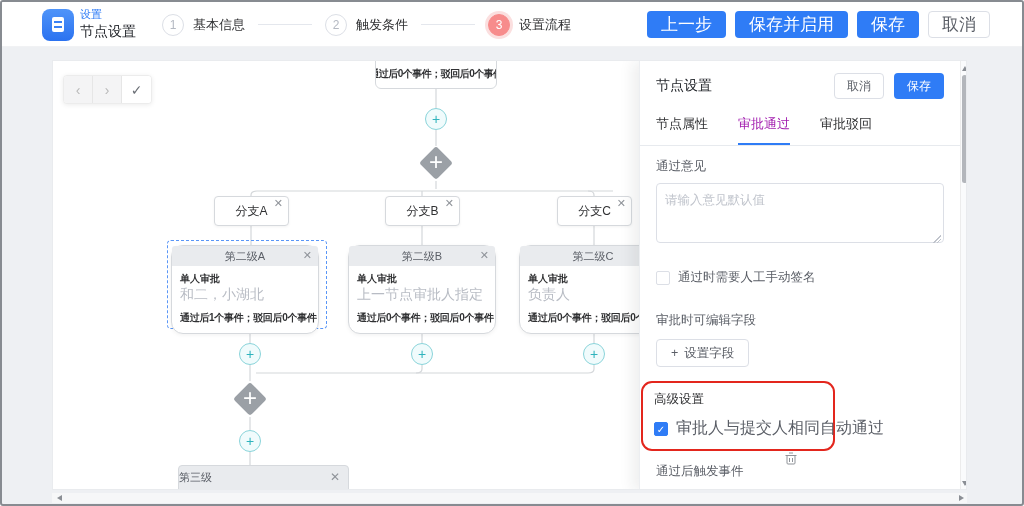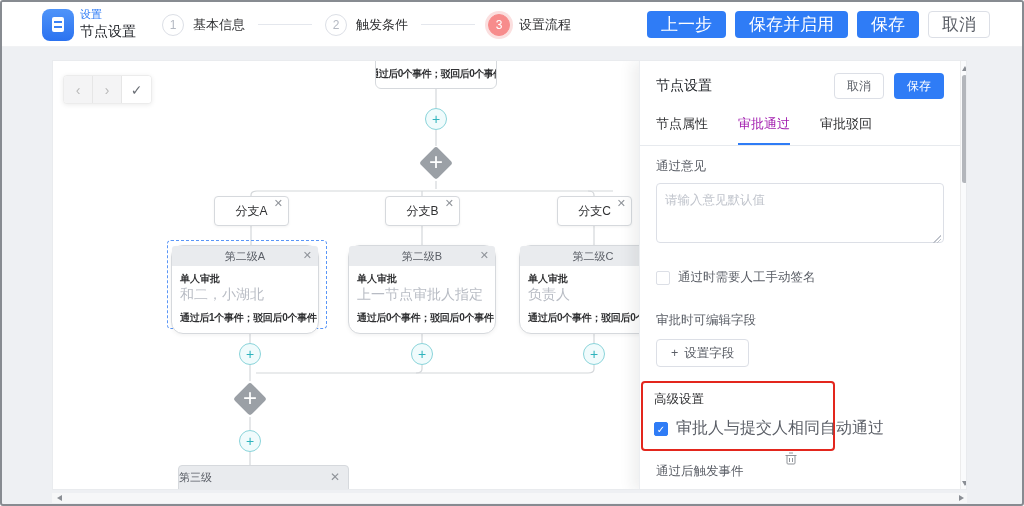--- a/index.html
+++ b/index.html
@@ -98,21 +98,21 @@
   .check-row { display:flex; align-items:center; margin:22px 16px 0; }
   .checkbox { width:14px; height:14px; border:1px solid #dcdfe6; border-radius:2px; background:#fff; flex:none; }
   .checkbox.checked { background:#2f7cf6; border-color:#2f7cf6; position:relative; }
   .checkbox.checked::after { content:"✓"; position:absolute; inset:0; color:#fff; font-size:10px; line-height:14px; text-align:center; }
   .check-label { font-size:12.5px; color:#5a5e66; margin-left:8px; white-space:nowrap; }
 
   .fields-label { margin-top:26px; }
   .set-fields-btn { display:inline-flex; align-items:center; gap:6px; margin:2px 16px 0; height:28px; padding:0 14px;
                     background:#fff; border:1px solid #dcdfe6; border-radius:4px; font-size:12.5px; color:#5a5e66; cursor:pointer; }
 
-  .adv-box { margin:14px 0 0 1px; width:194px; border:2px solid #e3261d; border-radius:4px; padding:8px 0 10px 11px; }
+  .adv-box { margin:14px 0 0 1px; width:194px; border:2px solid #e3261d; border-radius:11px; padding:8px 0 10px 11px; }
   .adv-title { font-size:12.5px; color:#303133; }
   .adv-box .check-row { margin:10px 0 0 0; }
   .adv-box .check-label { font-size:16px; }
 
   .link-add { display:block; margin:8px 16px 0; font-size:13px; color:#2f7cf6; text-decoration:none; cursor:pointer; }
   .trash-icon { position:absolute; left:145px; top:391px; width:12px; height:13px; }
 
   .panel-scrollbar { position:absolute; right:0; top:0; bottom:0; width:8px; background:#fafbfc; border-left:1px solid #ececec; }
   .sb-arrow { position:absolute; left:1px; width:0; height:0; border-left:3px solid transparent; border-right:3px solid transparent; }
   .sb-up { top:5px; border-bottom:5px solid #8b8f95; }

